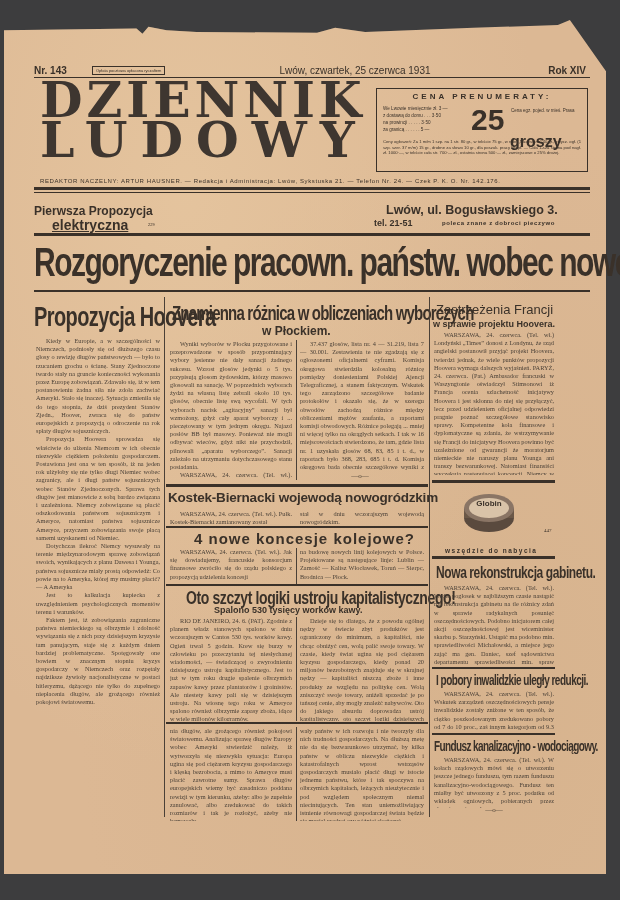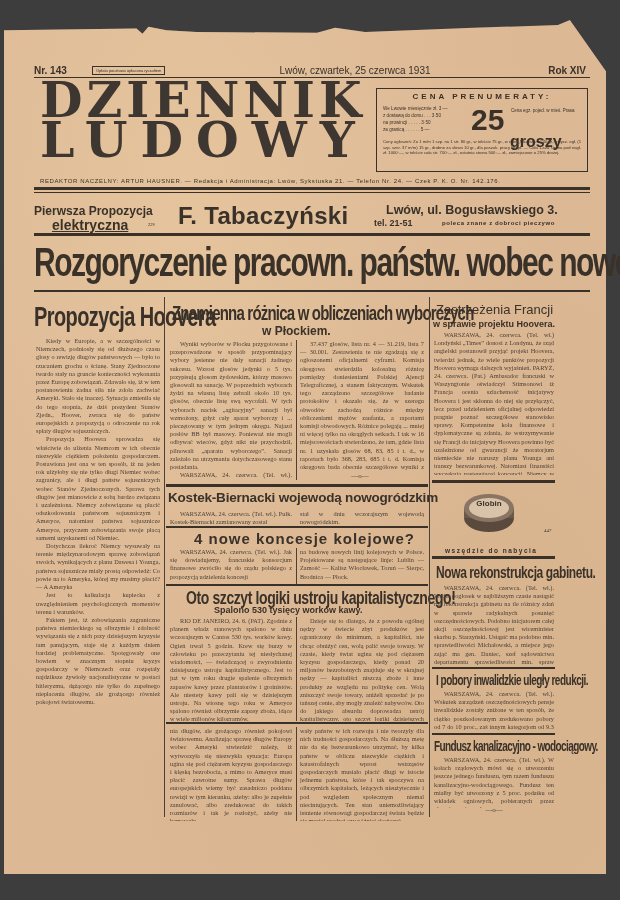--- a/index.html
+++ b/index.html
@@ -76,21 +76,20 @@
   <div class="ads">Ceny ogłoszeń: Za 1 m/m 1 szp. na 1 str. 80 gr., w tekście 75 gr., w rubr. „Nadesłane” 40 gr., zwycz. ogł. (1 szp. szer. 37 m/m) 15 gr., drobne za słowo 10 gr., dla poszuk. pracy bezpł. — Cała 1-sza strona pod nagł. zł. 1000·—, w tekście cała str. 700·— zł., ostatnia strona 500·— zł., zamiejscowe o 25% drożej.</div>
 </div>
 
 <div class="rule" style="left:34px;top:187px;width:556px;height:3px;"></div>
 <div class="rule" style="left:34px;top:192px;width:556px;height:1px;"></div>
 
 <div class="abs adbar">
   <div class="l1">Pierwsza Propozycja</div>
   <div class="l2">elektryczna</div>
   <div class="num">229</div>
-  <div class="brand">F. Tabaczyński</div>
   <div class="addr">Lwów, ul. Bogusławskiego 3.</div>
   <div class="tel">tel. 21-51</div>
   <div class="pol">poleca znane z dobroci pieczywo</div>
 </div>
 <div class="rule" style="left:34px;top:233px;width:556px;height:3px;"></div>
 
 <div class="abs headline">Rozgoryczenie pracown. państw. wobec nowej obniżki płac.</div>
 <div class="rule" style="left:34px;top:290px;width:556px;height:2px;"></div>
 
 <div class="abs h-cond" style="left:34px;top:301px;font-size:20px;transform:scaleY(1.4);letter-spacing:-.6px;">Propozycja Hoovera</div>

